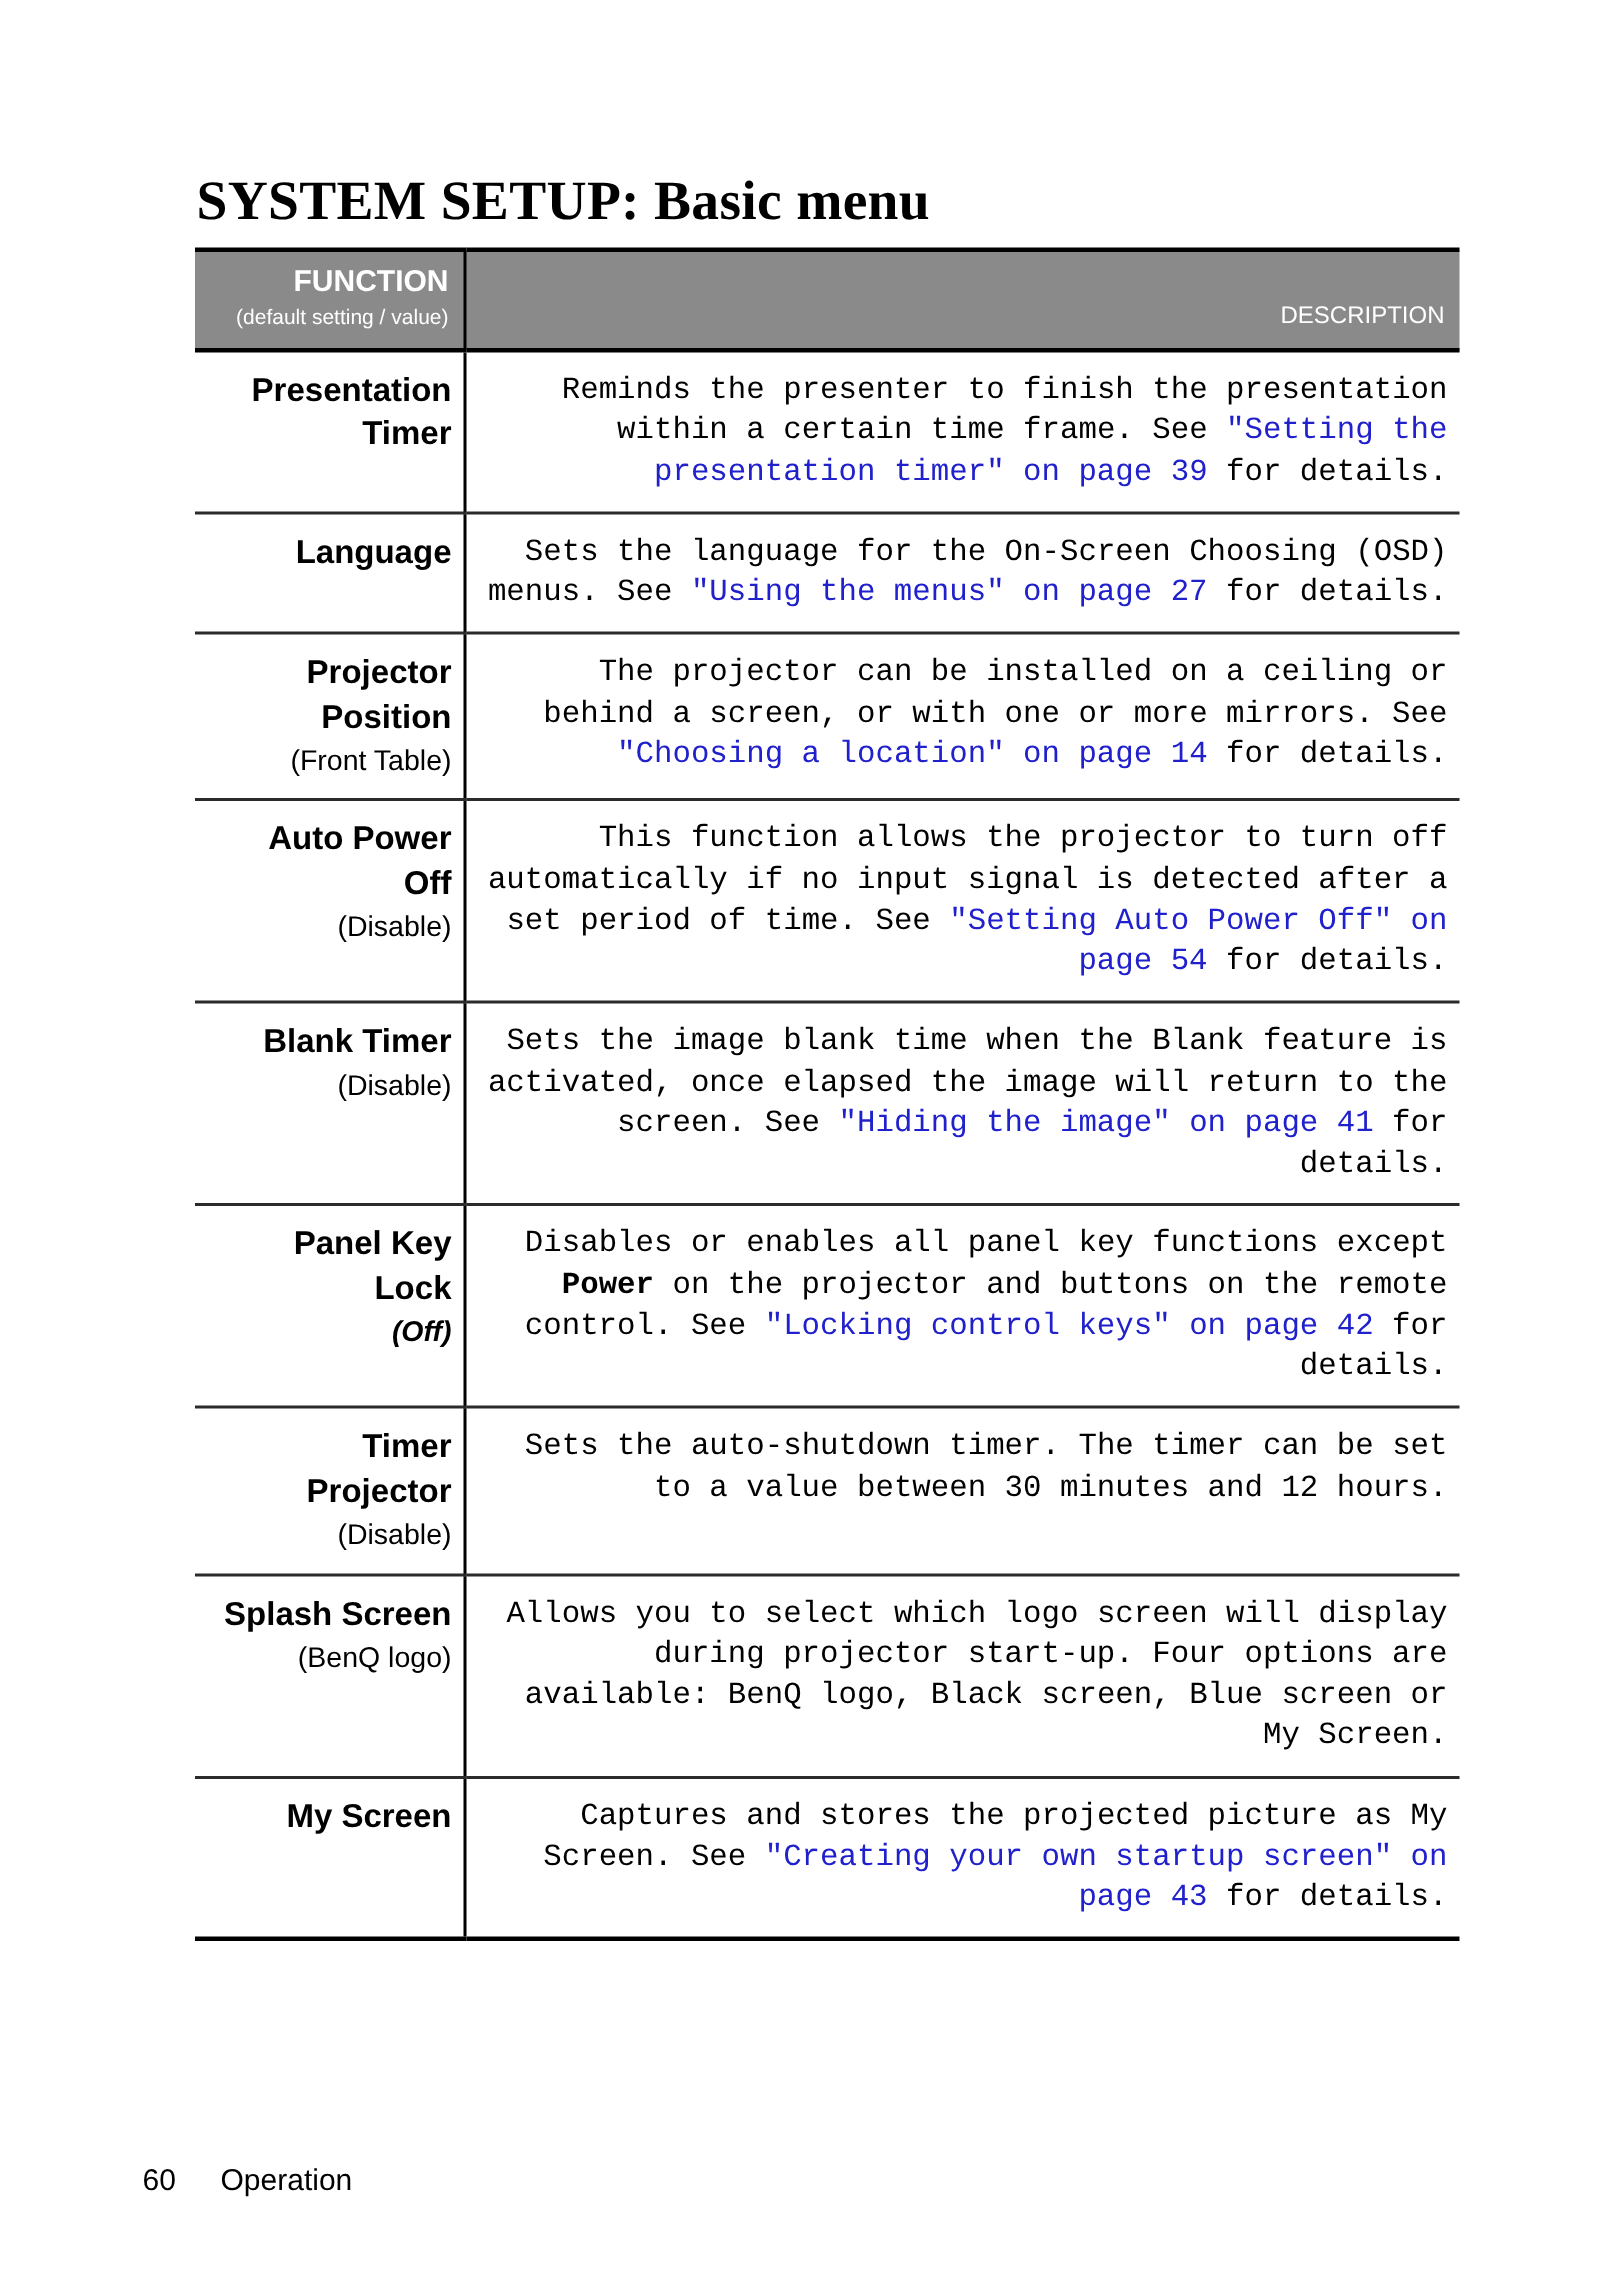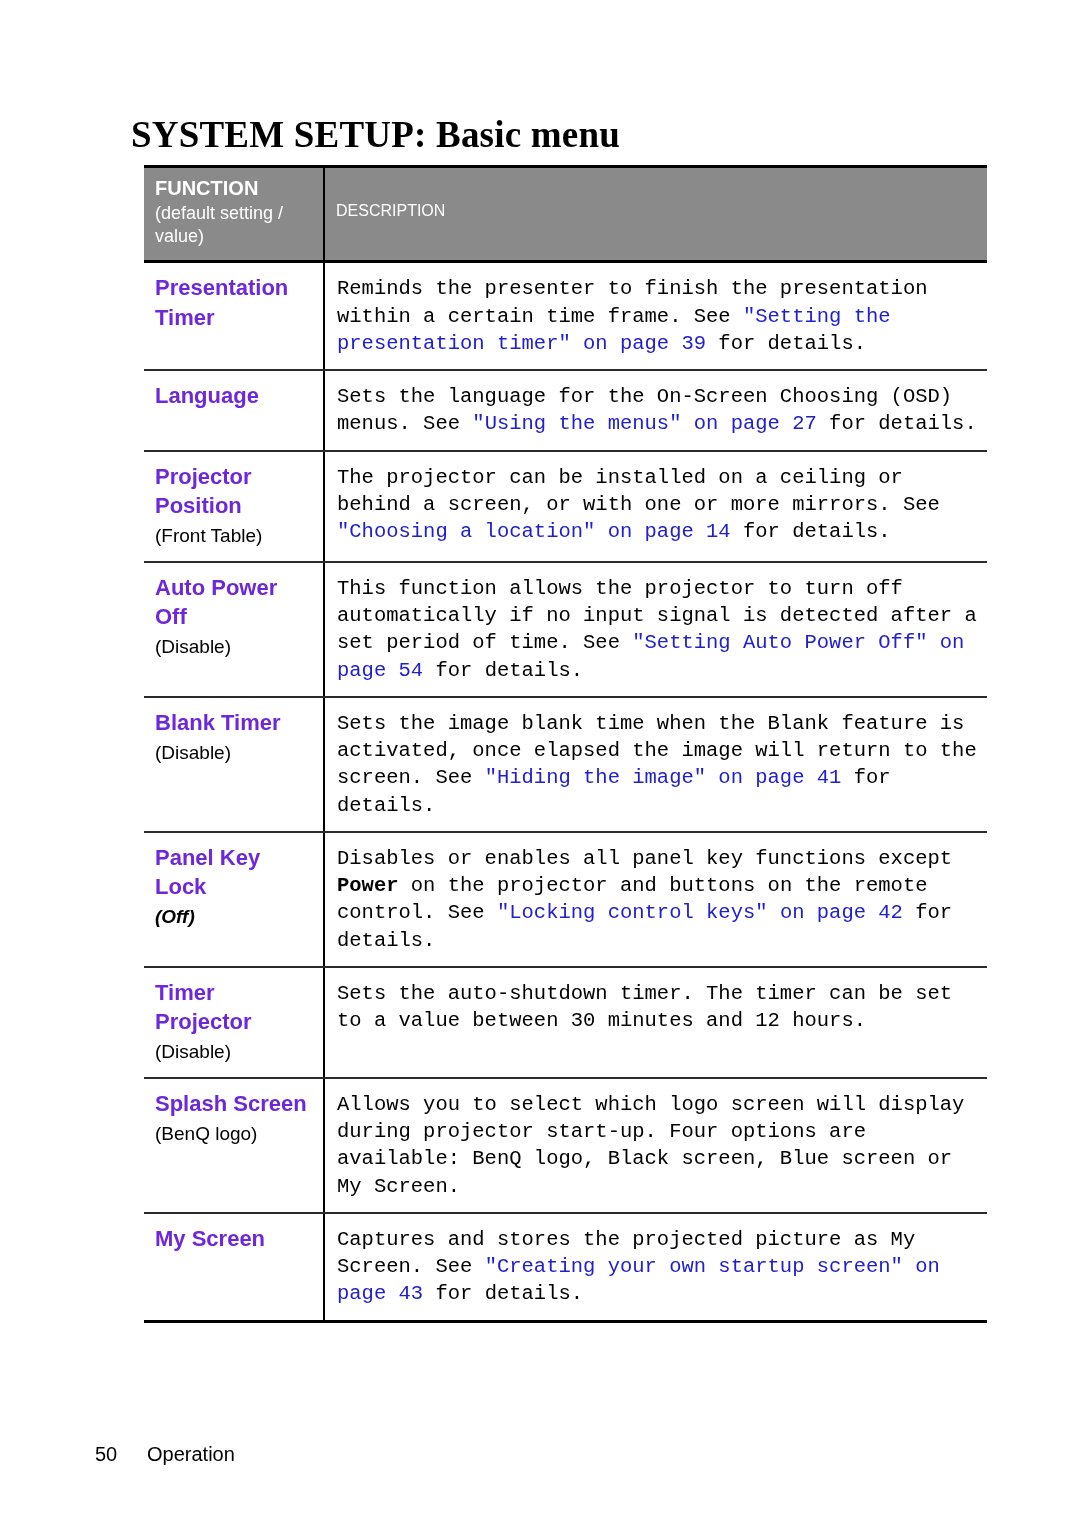--- a/index.html
+++ b/index.html
@@ -31,25 +31,26 @@
     font-weight: bold;
     font-size: 37px;
     letter-spacing: 0.2px;
     color: #000;
     white-space: nowrap;
   }
 
   
   .spec-table {
     position: absolute;
-    left: 144px;
+    left: 130px;
     top: 165px;
     width: 843px;
     border-collapse: collapse;
     table-layout: fixed;
+    text-align: right;
   }
   .spec-table col.c-func { width: 180px; }
   .spec-table col.c-desc { width: 663px; }
 
   .spec-table tr.head-row td {
     background: #8a8a8a;
     color: #ffffff;
     border-top: 3px solid #000000;
     border-bottom: 3px solid #000000;
     padding: 9px 10px 12px 11px;
@@ -62,21 +63,21 @@
   .head-main {
     font-family: "Liberation Sans", sans-serif;
     font-weight: bold;
     font-size: 20px;
     line-height: 1.18;
     display: block;
   }
   .head-sub {
     font-family: "Liberation Sans", sans-serif;
     font-weight: normal;
-    font-size: 18px;
+    font-size: 14px;
     line-height: 1.3;
     display: block;
     margin-top: 1px;
   }
   .desc-head {
     font-family: "Liberation Sans", sans-serif;
     font-weight: normal;
     font-size: 16px;
     display: block;
     padding-top: 25px;
@@ -98,21 +99,21 @@
   .spec-table tr.body-row.last td {
     border-bottom: 3px solid #000000;
   }
 
   .fn-name {
     font-family: "Liberation Sans", sans-serif;
     font-weight: bold;
     font-size: 22px;
     line-height: 1.33;
     display: block;
-    color: #6d28d9;
+    color: #000000;
   }
   .fn-default {
     font-family: "Liberation Sans", sans-serif;
     font-weight: normal;
     font-size: 19px;
     line-height: 1.35;
     display: block;
     margin-top: 3px;
     color: #000;
   }
@@ -244,16 +245,16 @@
             <span class="fn-name">My Screen</span>
           </td>
           <td class="desc-cell">
             <div class="desc-text"><span>Captures and stores the projected picture as My Screen. See </span><span class="lnk">"Creating your own startup screen" on page 43</span><span> for details.</span></div>
           </td>
         </tr>
       </tbody>
   </table>
 
   <div class="footer">
-    <span class="pg">50</span><span>Operation</span>
+    <span class="pg">60</span><span>Operation</span>
   </div>
 
 </div>
 
 </body></html>

